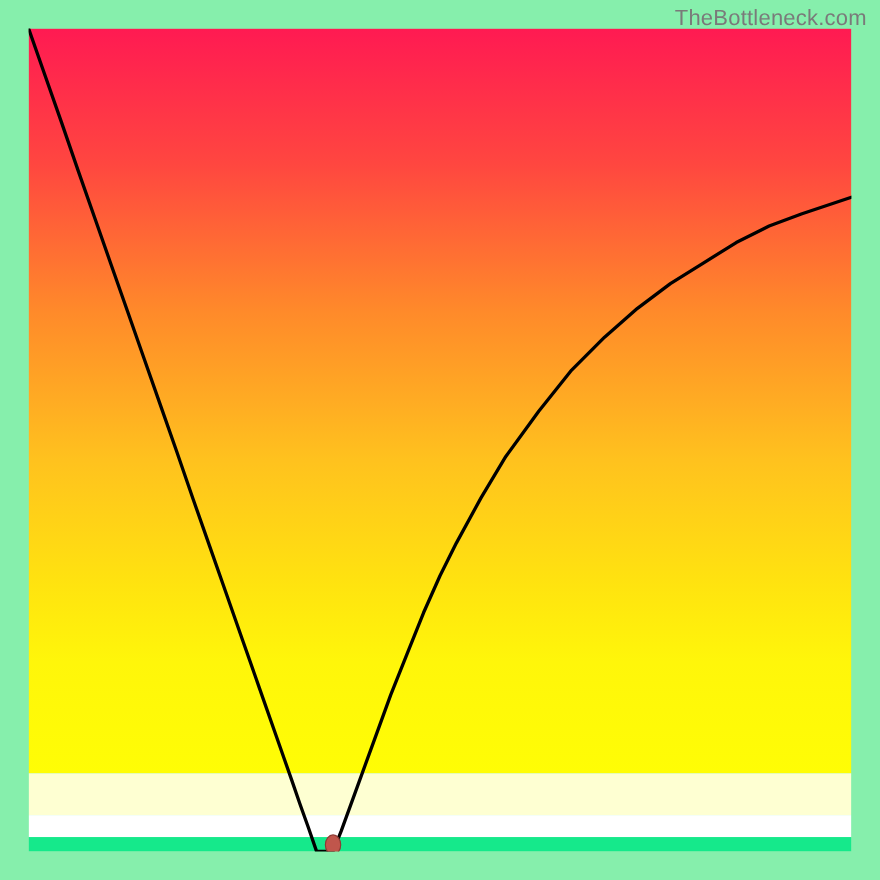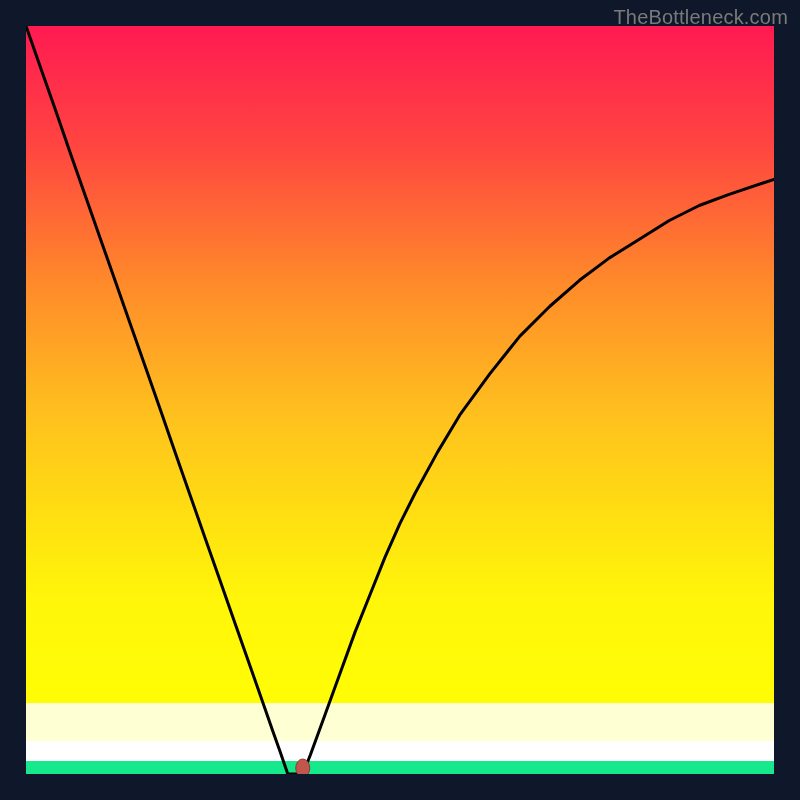--- a/index.html
+++ b/index.html
@@ -9,21 +9,21 @@
     height: 800px;
     overflow: hidden;
     background: #000;
     font-family: Arial, Helvetica, sans-serif;
   }
   .frame {
     position: absolute;
     left: 0; top: 0;
     width: 800px;
     height: 800px;
-    background: #0f172a;
+    background: #86efac;
   }
   .plot-area {
     position: absolute;
     left: 26px;
     top: 26px;
     width: 748px;
     height: 748px;
   }
   .attribution {
     position: absolute;

